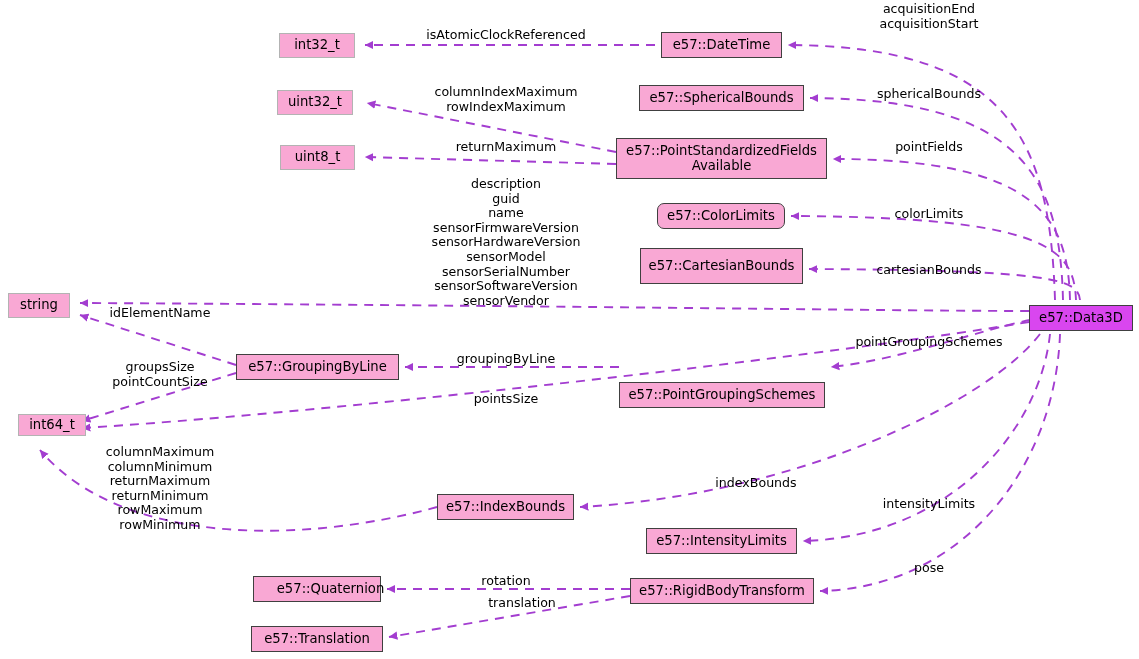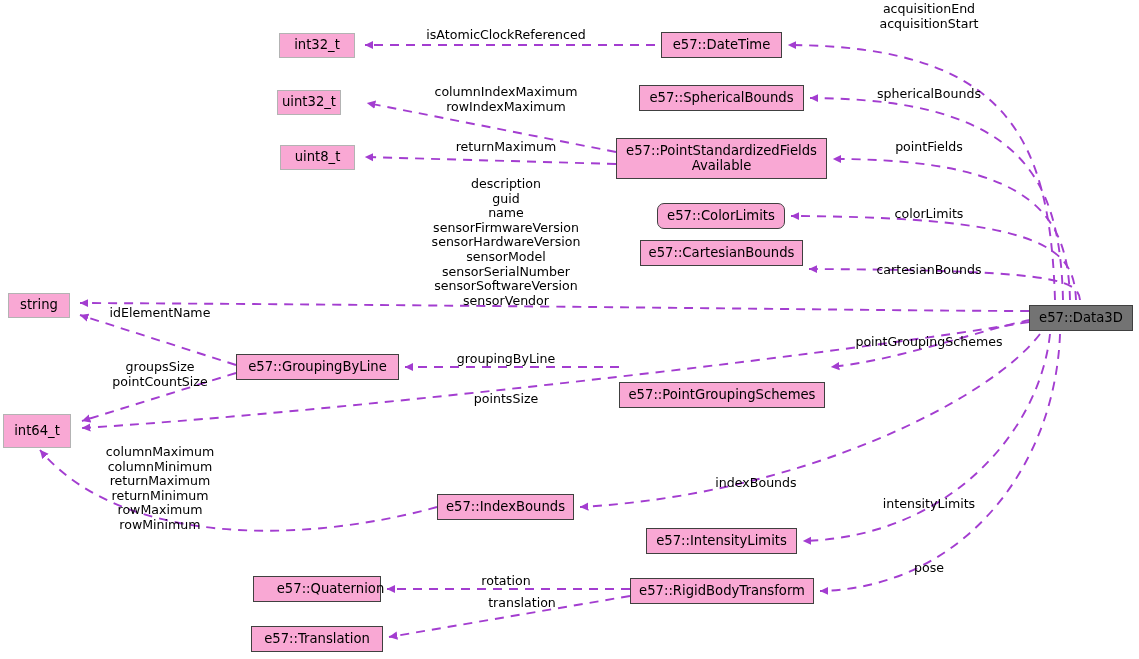--- a/index.html
+++ b/index.html
@@ -5,21 +5,21 @@
 <style>
   html,body{margin:0;padding:0;background:#ffffff;}
   body{font-family:"DejaVu Sans","Liberation Sans",sans-serif;}
   #diagram{position:relative;width:1139px;height:659px;background:#ffffff;overflow:hidden;}
   #edges{position:absolute;left:0;top:0;width:1139px;height:659px;}
   .node{position:absolute;box-sizing:border-box;display:flex;align-items:center;justify-content:center;
         text-align:center;background:#f9a8d4;font-size:13.2px;color:#000000;line-height:1.12;
         letter-spacing:0px;white-space:pre-line;}
   .node.cls{border:1.6px solid #404040;}
   .node.prim{border:1.6px solid #b3b3b3;}
-  .node.root{border:1.6px solid #404040;background:#737373;}
+  .node.root{border:1.6px solid #404040;background:#d946ef;}
   .elabel{position:absolute;font-size:12.6px;color:#000000;text-align:center;line-height:1.16;
           white-space:pre-line;transform:translateX(-50%);}
 </style>
 </head>
 <body>
 
 <div id="diagram">
   <svg id="edges" viewBox="0 0 1139 659" xmlns="http://www.w3.org/2000/svg">
     <defs>
       <marker id="arrow" markerWidth="9" markerHeight="9" refX="8.4" refY="4.5" orient="auto" markerUnits="userSpaceOnUse">
@@ -82,30 +82,30 @@
 rowMaximum
 rowMinimum</div>
       <div class="elabel" style="left: 724px; top: 476px; margin-left: 32px;">indexBounds</div>
       <div class="elabel" style="left: 929px; top: 497px;">intensityLimits</div>
       <div class="elabel" style="left: 929px; top: 561px;">pose</div>
       <div class="elabel" style="left: 506px; top: 574px;">rotation</div>
       <div class="elabel" style="left: 476px; top: 596px; margin-left: 46px;">translation</div>
     </div>
   <div id="nodes">
       <div class="node prim" style="left: 279px; top: 33px; width: 76px; height: 25px;">int32_t</div>
-      <div class="node prim" style="left: 277px; top: 90px; width: 64px; height: 25px;">uint32_t</div>
+      <div class="node prim" style="left: 277px; top: 90px; width: 76px; height: 25px;">uint32_t</div>
       <div class="node prim" style="left: 280px; top: 145px; width: 75px; height: 25px;">uint8_t</div>
       <div class="node prim" style="left: 8px; top: 293px; width: 62px; height: 25px;">string</div>
-      <div class="node prim" style="left: 3px; top: 414px; width: 68px; height: 34px;">int64_t</div>
+      <div class="node prim" style="left: 18px; top: 414px; width: 68px; height: 22px;">int64_t</div>
       <div class="node cls" style="left: 661px; top: 32px; width: 121px; height: 26px;">e57::DateTime</div>
       <div class="node cls" style="left: 639px; top: 85px; width: 165px; height: 26px;">e57::SphericalBounds</div>
       <div class="node cls" style="left: 616px; top: 138px; width: 211px; height: 41px;">e57::PointStandardizedFields
 Available</div>
       <div class="node cls" style="left: 657px; top: 203px; width: 128px; height: 26px; border-radius: 7px;">e57::ColorLimits</div>
-      <div class="node cls" style="left: 640px; top: 240px; width: 163px; height: 26px;">e57::CartesianBounds</div>
+      <div class="node cls" style="left: 640px; top: 248px; width: 163px; height: 36px;">e57::CartesianBounds</div>
       <div class="node cls" style="left: 236px; top: 354px; width: 163px; height: 26px;">e57::GroupingByLine</div>
       <div class="node cls" style="left: 619px; top: 354px; width: 206px; height: 26px; margin-top: 28px;">e57::PointGroupingSchemes</div>
       <div class="node cls" style="left: 437px; top: 494px; width: 137px; height: 26px;">e57::IndexBounds</div>
       <div class="node cls" style="left: 646px; top: 528px; width: 151px; height: 26px;">e57::IntensityLimits</div>
       <div class="node cls" style="left: 630px; top: 578px; width: 184px; height: 26px;">e57::RigidBodyTransform</div>
       <div class="node cls" style="left: 253px; top: 576px; width: 128px; height: 26px; padding-left: 27px;">e57::Quaternion</div>
       <div class="node cls" style="left: 251px; top: 626px; width: 132px; height: 26px;">e57::Translation</div>
       <div class="node root" style="left: 1029px; top: 305px; width: 104px; height: 26px;">e57::Data3D</div>
     </div>
 </div>

